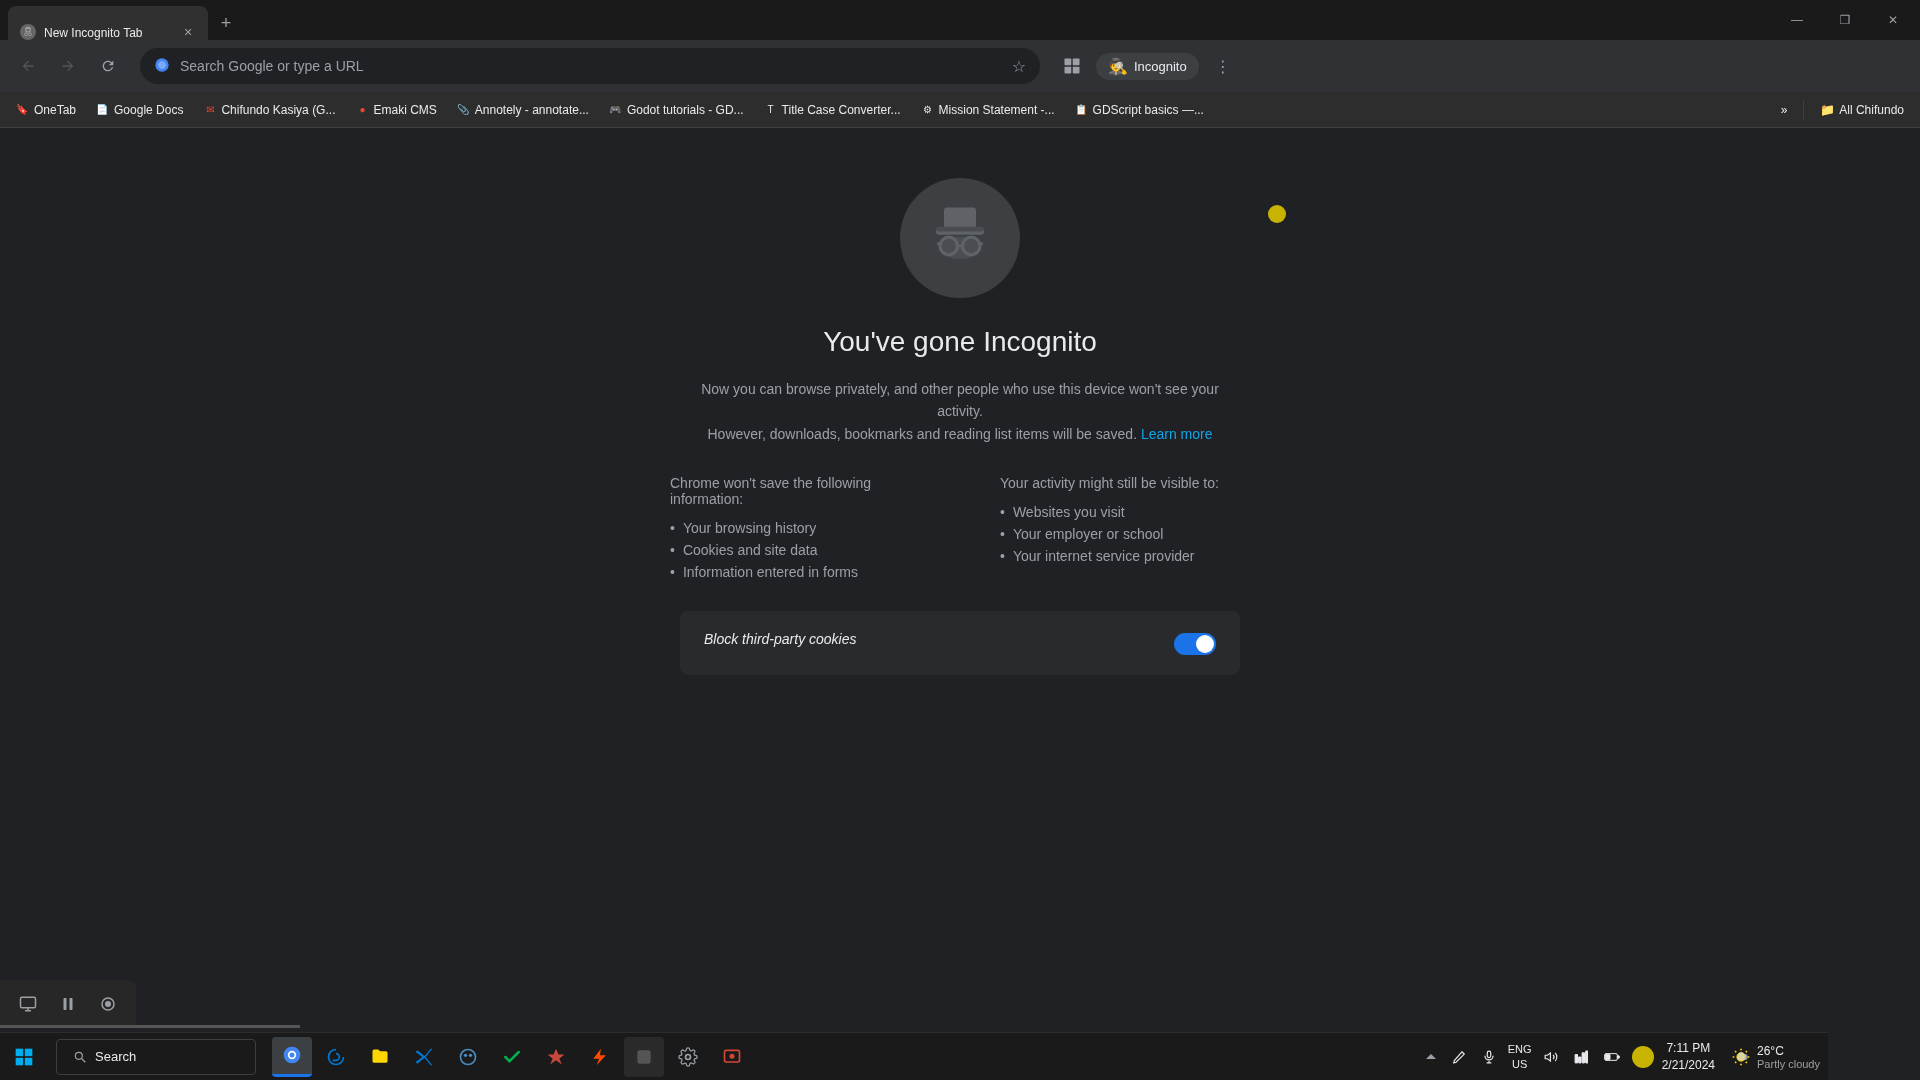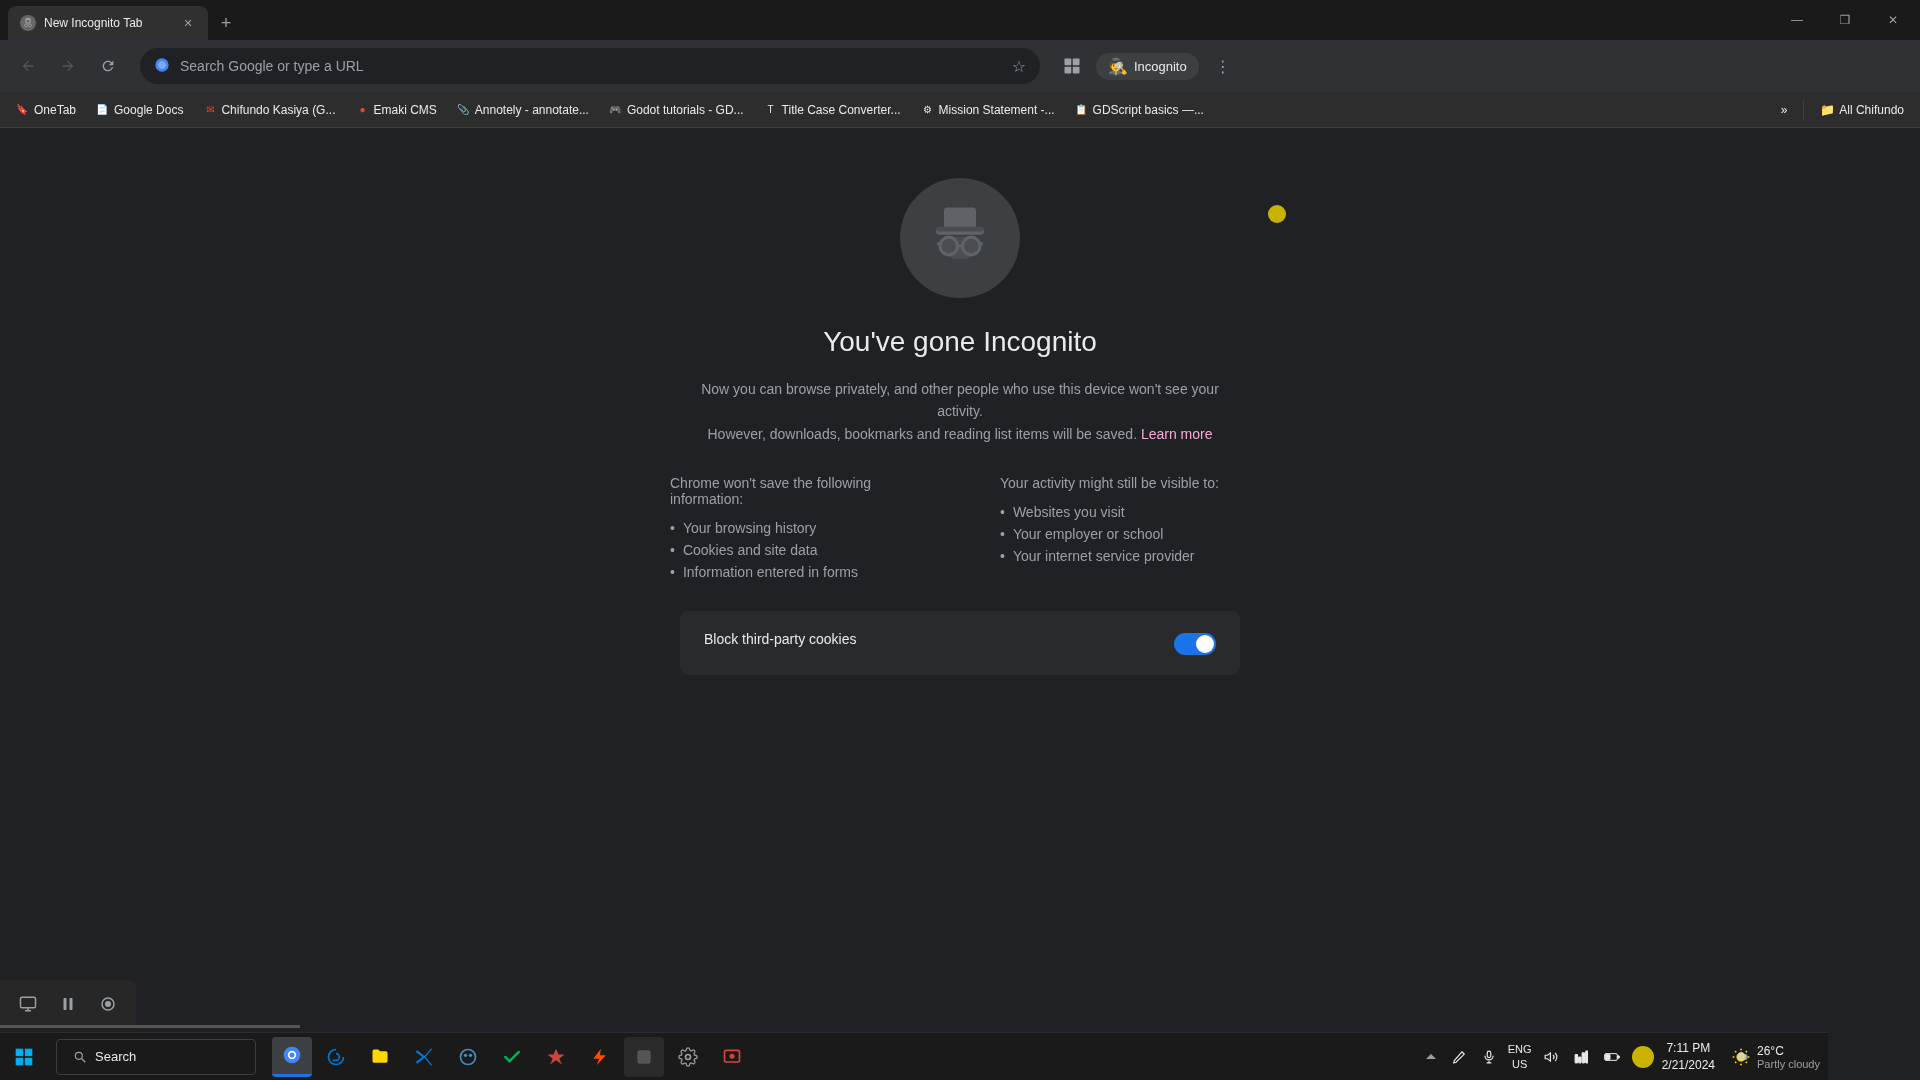--- a/index.html
+++ b/index.html
@@ -15,21 +15,21 @@
       position: relative;
     }
     .tab-strip {
       display: flex;
       align-items: flex-end;
       height: 100%;
       padding-left: 8px;
     }
     .tab {
       display: flex;
-      align-items: center;
+      align-items: flex-end;
       background: #2d2d2d;
       border-radius: 8px 8px 0 0;
       padding: 0 12px;
       height: 34px;
       min-width: 200px;
       max-width: 240px;
       gap: 8px;
       position: relative;
       cursor: pointer;
     }
@@ -230,21 +230,21 @@
     }
     .incognito-desc {
       font-size: 14px;
       color: #9aa0a6;
       text-align: center;
       max-width: 560px;
       line-height: 1.6;
       margin-bottom: 30px;
     }
     .learn-more {
-      color: #f9a8d4;
+      color: #0ea5e9;
       text-decoration: none;
     }
 
     
     .info-columns {
       display: flex;
       gap: 80px;
       margin-bottom: 28px;
       max-width: 580px;
       width: 100%;
@@ -286,20 +286,21 @@
       align-items: flex-start;
       justify-content: space-between;
       gap: 16px;
     }
     .cookie-text { flex: 1; }
     .cookie-title {
       font-size: 14px;
       color: #e8eaed;
       margin-bottom: 8px;
       font-weight: 500;
+      font-style: italic;
     }
     .cookie-desc {
       font-size: 13px;
       color: #9aa0a6;
       line-height: 1.5;
     }
     .toggle {
       width: 42px; height: 22px;
       background: #1a73e8;
       border-radius: 11px;

